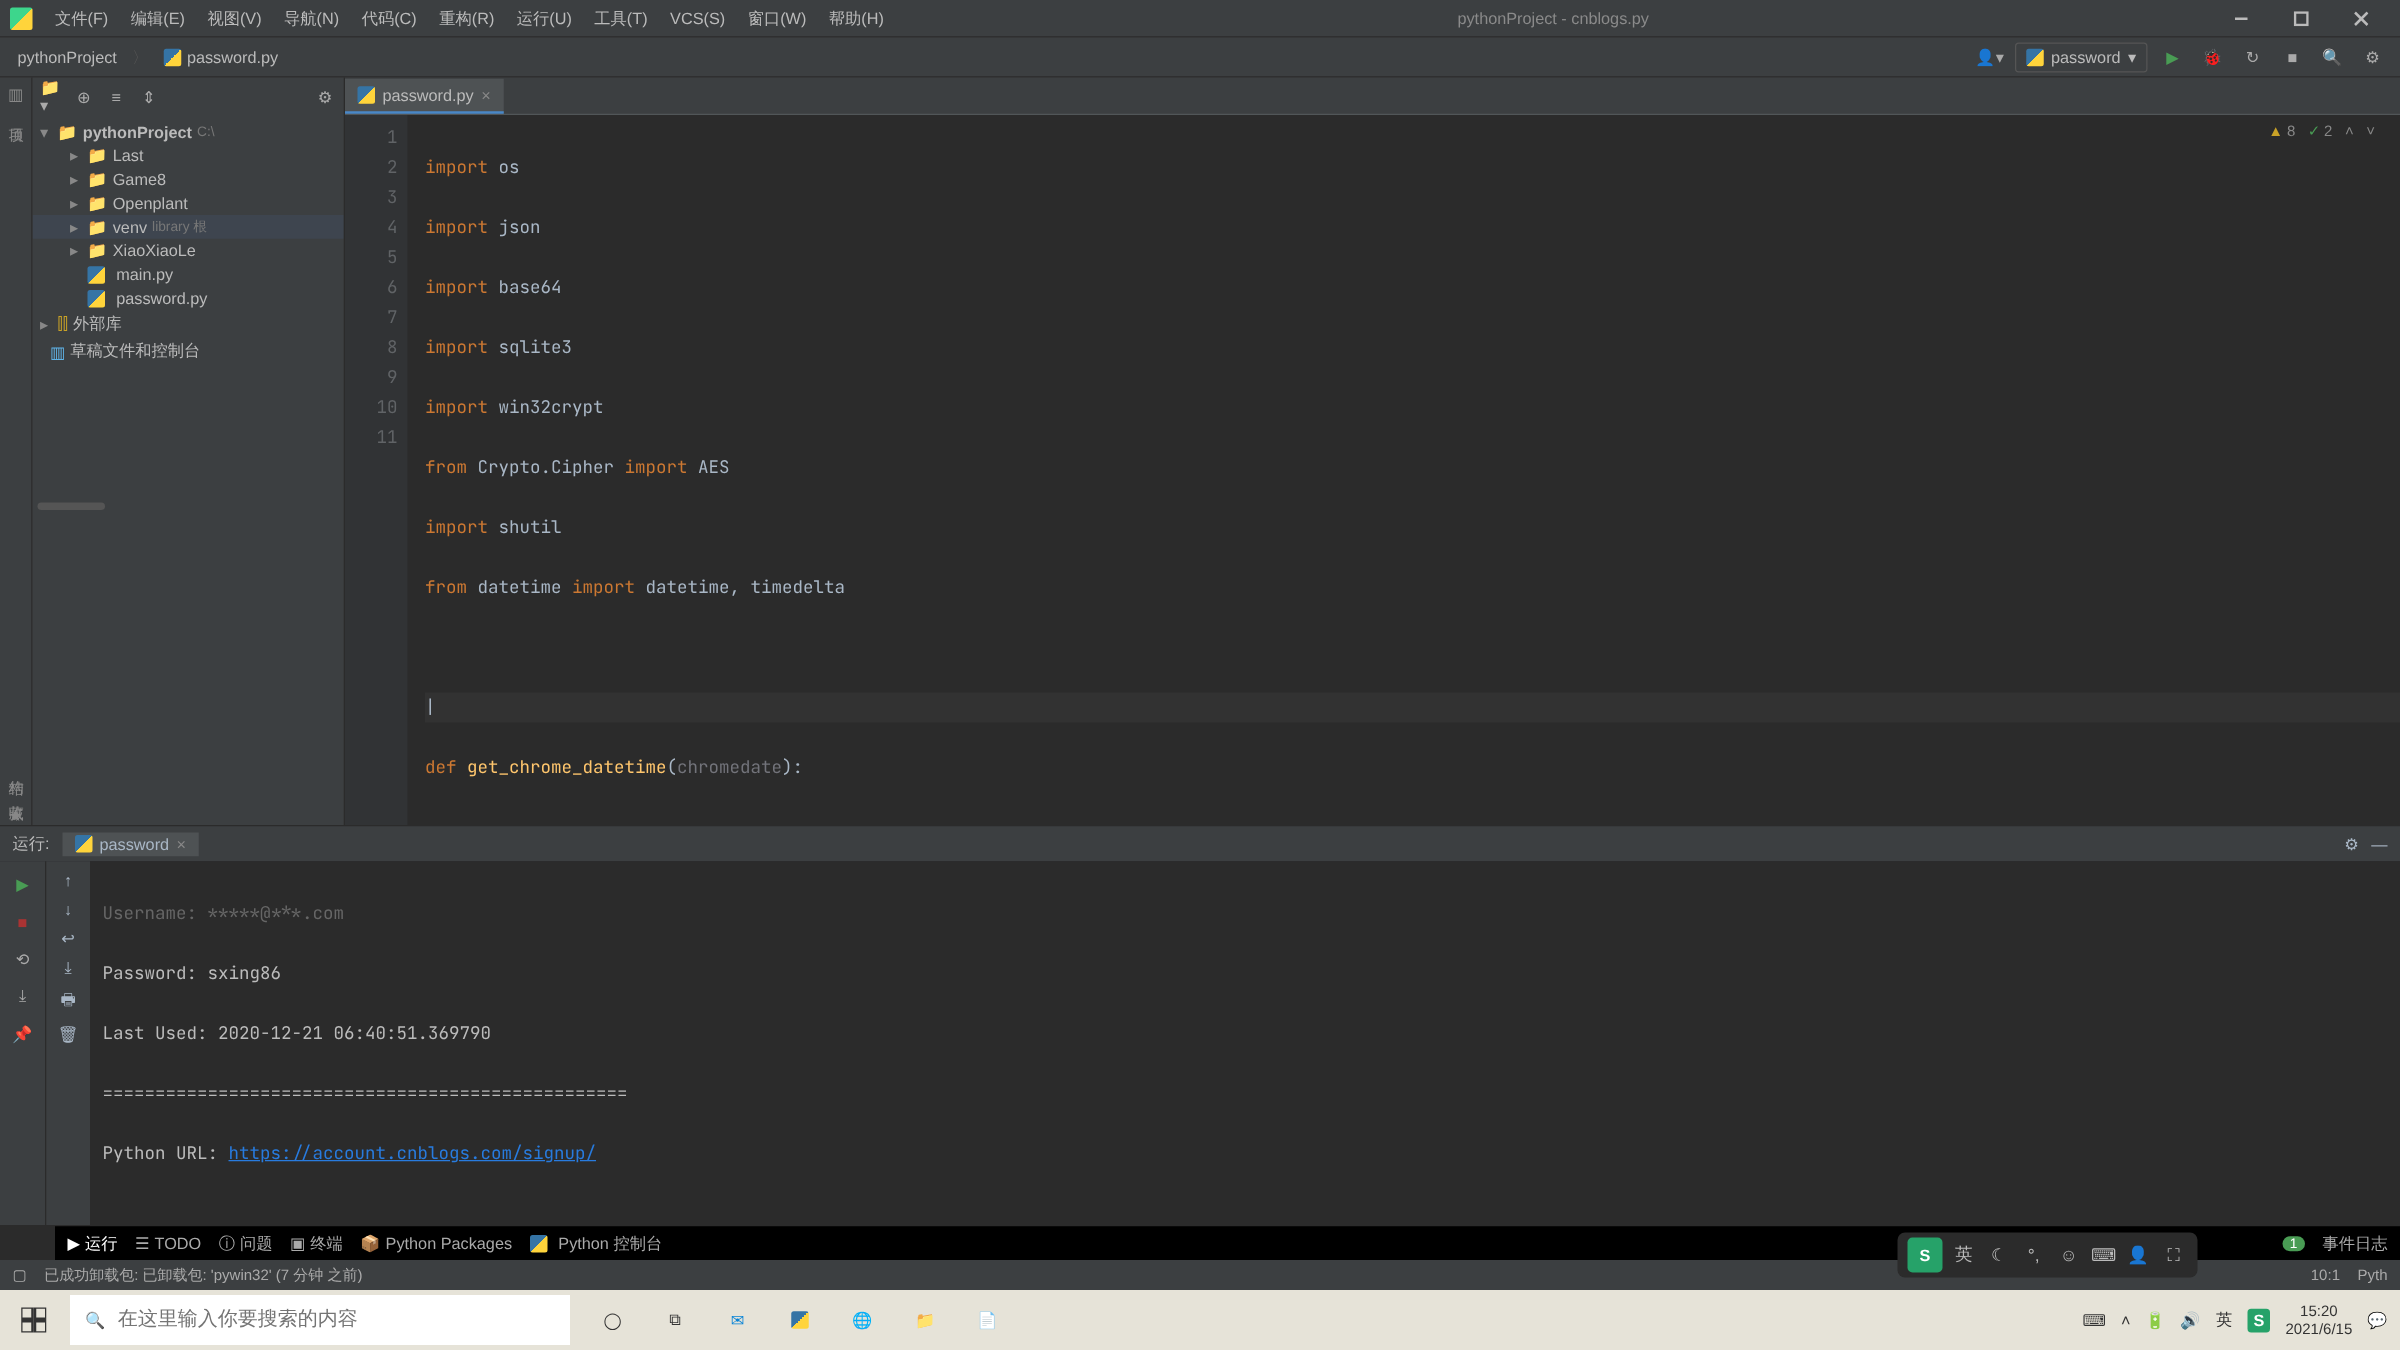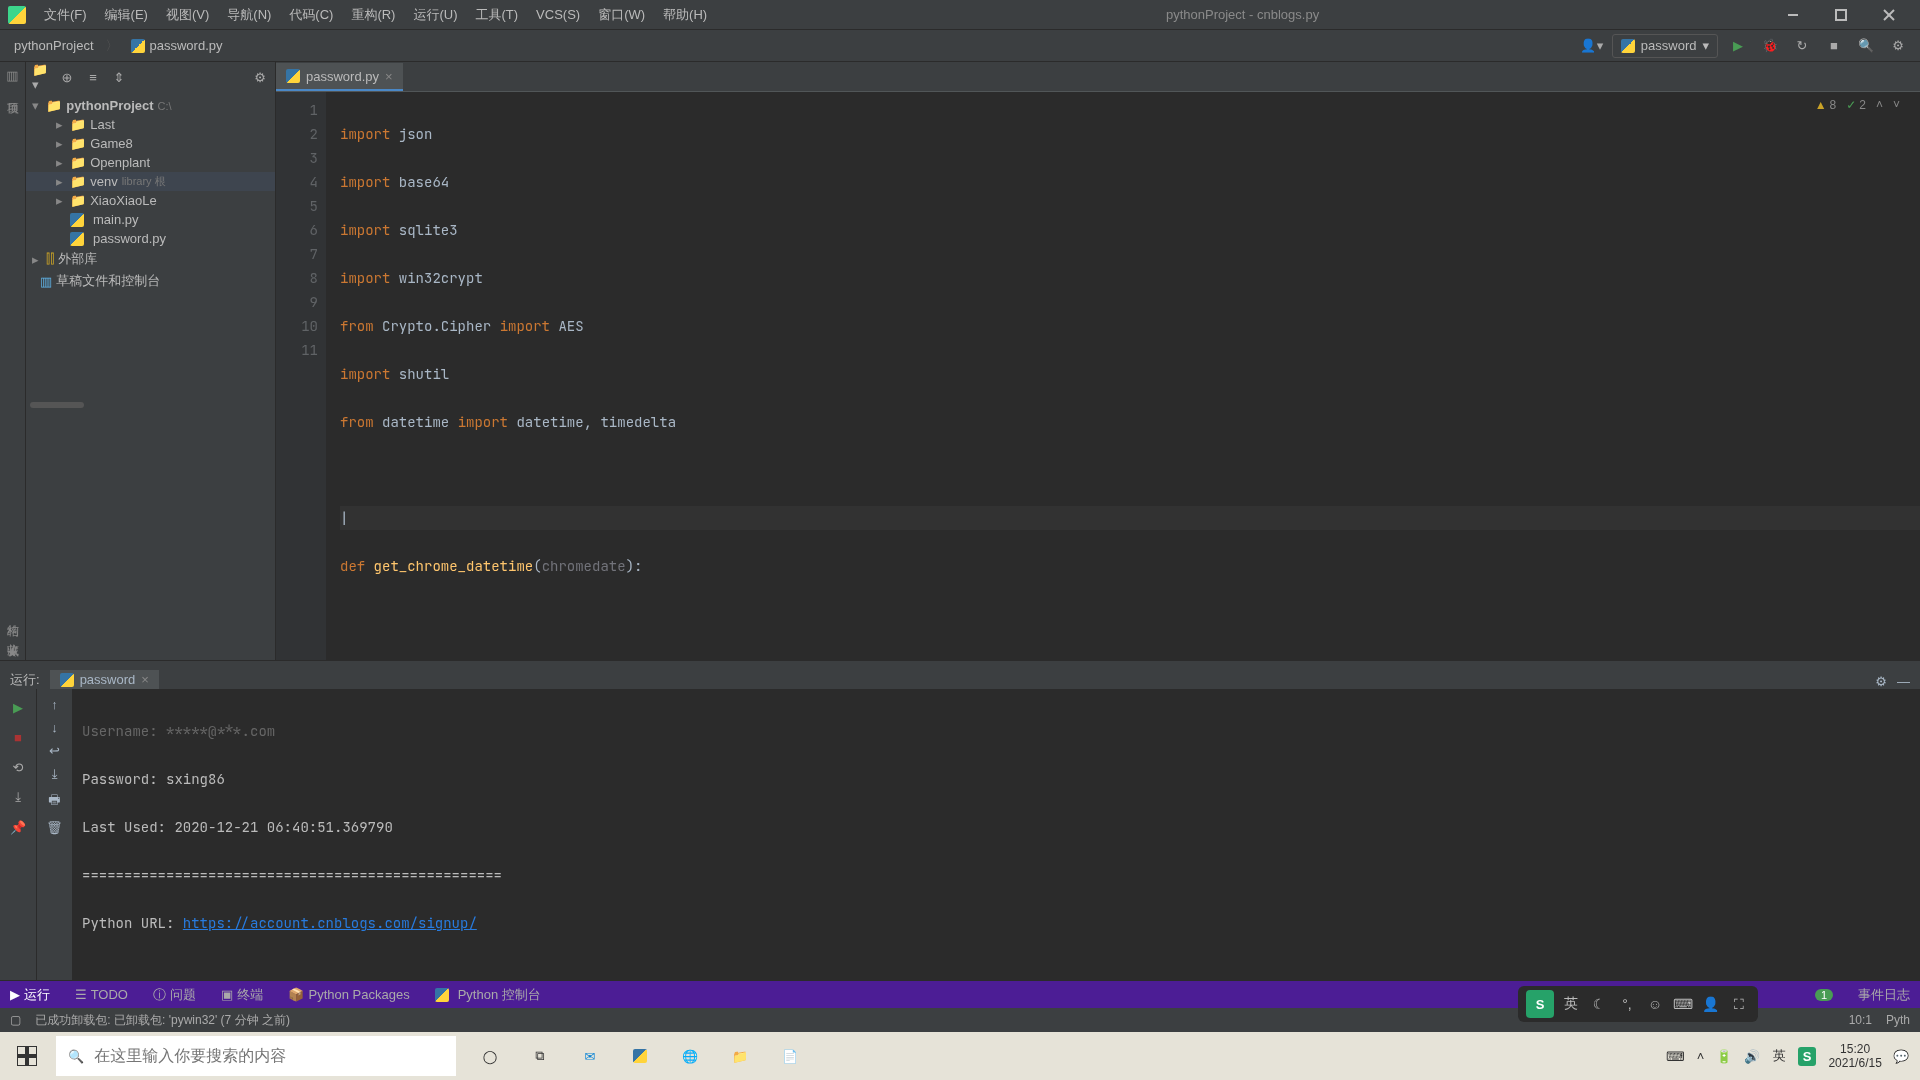--- a/index.html
+++ b/index.html
@@ -173,21 +173,21 @@
   color: #888; font-size: 12px;
 }
 .hints .warn::before { content:"▲"; color:#c9a227; margin-right:3px; }
 .hints .ok::before { content:"✓"; color:#499c54; margin-right:3px; }
 
 
 .run-panel { height: 320px; display: flex; flex-direction: column; border-top: 1px solid #2b2b2b; }
 .run-header {
   height: 28px;
   background: #3c3f41;
-  display: flex; align-items: flex-end; padding: 0 10px; gap: 10px;
+  display: flex; align-items: center; padding: 0 10px; gap: 10px;
 }
 .run-header .run-label { color: #bbb; }
 .run-header .run-tab {
   background: #4e5254; padding: 2px 10px;
   display: flex; align-items: center; gap: 6px;
 }
 .run-header .right { margin-left: auto; display:flex; gap:10px; }
 .run-body { flex: 1; display: flex; min-height: 0; background: #2b2b2b; }
 .run-side {
   width: 36px; background: #3c3f41;
@@ -208,25 +208,26 @@
   font-size: 14px;
   line-height: 24px;
   white-space: pre;
   color: #bbb;
 }
 .console .link { color: #287bde; text-decoration: underline; }
 
 
 .bottom-tools {
   height: 28px;
-  background: #4c1d95;
-  display: flex; align-items: center; gap: 25px;
+  background: #000000;
+  display: flex; align-items: center; gap: 14px;
   padding: 0 10px;
   border-top: 1px solid #2b2b2b;
   color: #aaa;
+  margin-left: 44px;
 }
 .bottom-tools .bt { display:flex;align-items:center;gap:4px;}
 .bottom-tools .bt.run { color:#fff; }
 .bottom-tools .bt.run::before { content:"▶"; color:#fff;}
 .bottom-tools .spacer { flex:1; }
 .bottom-tools .badge {
   background:#499c54;color:#fff;border-radius:8px;
   font-size:11px;padding:0 6px;
 }
 
@@ -465,20 +466,21 @@
           <div>4</div>
             <div>5</div>
             <div>6</div>
           <div>7</div>
             <div>8</div>
             <div>9</div>
           <div>10</div>
             <div>11</div>
         </div>
         <div class="code">
+<div><span class="kw">import</span> <span class="id">os</span></div>
 <div><span class="kw">import</span> <span class="id">json</span></div>
 <div><span class="kw">import</span> <span class="id">base64</span></div>
 <div><span class="kw">import</span> <span class="id">sqlite3</span></div>
 <div><span class="kw">import</span> <span class="id">win32crypt</span></div>
 <div><span class="kw">from</span> <span class="id">Crypto.Cipher</span> <span class="kw">import</span> <span class="id">AES</span></div>
 <div><span class="kw">import</span> <span class="id">shutil</span></div>
 <div><span class="kw">from</span> <span class="id">datetime</span> <span class="kw">import</span> <span class="id">datetime</span><span class="txt">, </span><span class="id">timedelta</span></div>
 <div> </div>
 <div class="cur-line">|</div>
 <div><span class="kw">def</span> <span class="fn">get_chrome_datetime</span><span class="txt">(</span><span class="param">chromedate</span><span class="txt">):</span></div>

